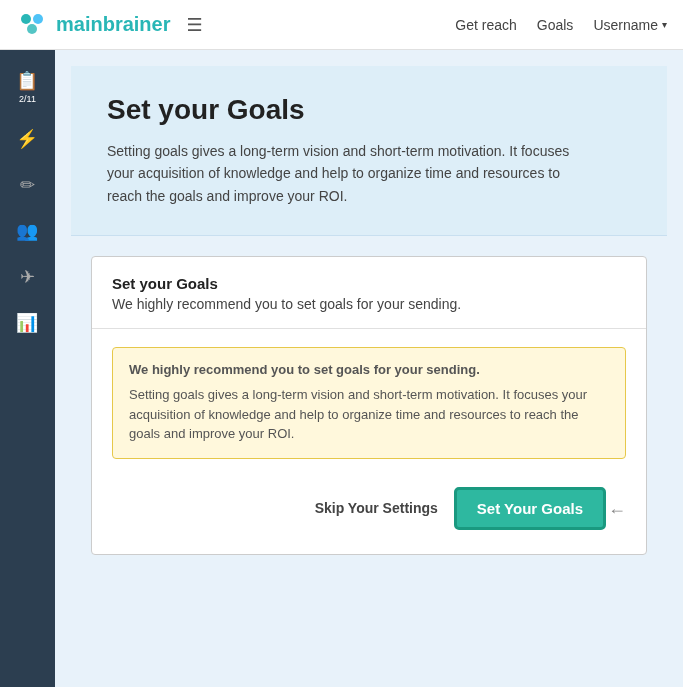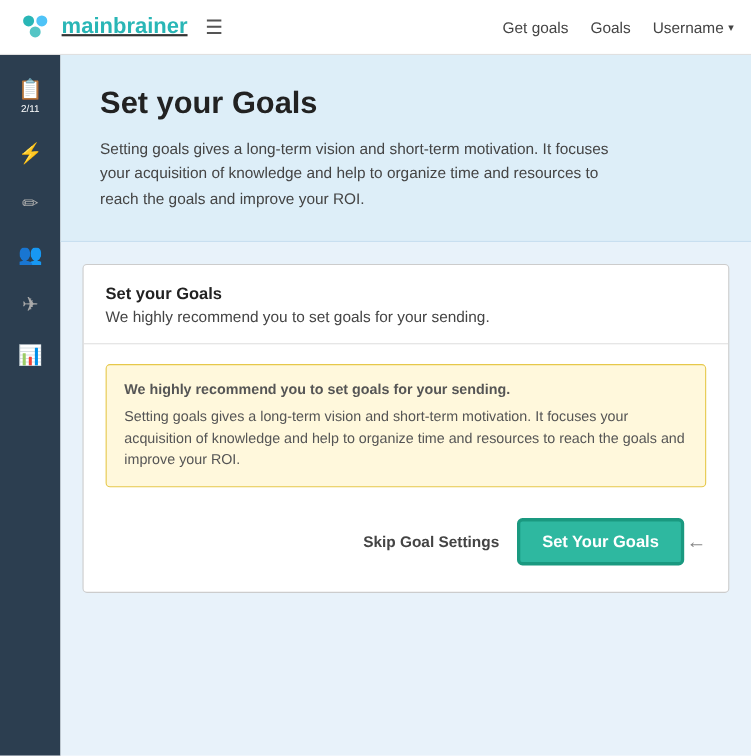--- a/index.html
+++ b/index.html
@@ -23,21 +23,20 @@
       flex: 1;
     }
     .logo-icon {
       width: 32px;
       height: 32px;
     }
     .logo-text {
       font-size: 20px;
       font-weight: bold;
       color: #333;
-      text-decoration: underline;
     }
     .logo-text span { color: #29b6b6; }
     .hamburger {
       font-size: 18px;
       color: #555;
       margin-left: 8px;
       cursor: pointer;
     }
     .topnav-links {
       display: flex;
@@ -98,21 +97,21 @@
       color: #aaa;
       margin-top: 2px;
     }
     .sidebar-item.active .sidebar-badge { color: #fff; text-align: center; }
 
     
     .content {
       flex: 1;
       background: #e8f2fa;
       overflow-y: auto;
-      padding: 0;
+      padding: 16px;
     }
 
     
     .page-header {
       background: #ddeef8;
       padding: 28px 36px 28px 36px;
       border-bottom: 1px solid #c8dff0;
     }
     .page-title {
       font-size: 28px;
@@ -224,21 +223,21 @@
       <circle cx="10" cy="10" r="5" fill="#29b6b6"></circle>
       <circle cx="22" cy="10" r="5" fill="#4fc3f7"></circle>
       <circle cx="16" cy="20" r="5" fill="#29b6b6" opacity="0.8"></circle>
     </svg>
     <span class="logo-text">
       <span>main</span><span style="color:#29b6b6">brainer</span>
     </span>
     <span class="hamburger">☰</span>
   </div>
   <div class="topnav-links">
-    <a class="topnav-link">Get goals</a>
+    <a class="topnav-link">Get reach</a>
     <a class="topnav-link">Goals</a>
     <div class="topnav-username">
       <span>Username</span>
       <span class="chevron-down">▾</span>
     </div>
   </div>
 </nav>
 
 <div class="main-layout">
 
@@ -276,21 +275,21 @@
         <div class="card-header">
           <div class="card-header-title">Set your Goals</div>
           <div class="card-header-subtitle">We highly recommend you to set goals for your sending.</div>
         </div>
         <div class="card-body">
           <div class="alert-yellow">
             <div class="alert-yellow-title">We highly recommend you to set goals for your sending.</div>
             <div class="alert-yellow-body">Setting goals gives a long-term vision and short-term motivation. It focuses your acquisition of knowledge and help to organize time and resources to reach the goals and improve your ROI.</div>
           </div>
           <div class="card-footer">
-            <span class="skip-link">Skip Goal Settings</span>
+            <span class="skip-link">Skip Your Settings</span>
             <div class="arrow-wrapper">
               <button class="set-goals-btn">Set Your Goals</button>
               <span class="arrow-icon">←</span>
             </div>
           </div>
         </div>
       </div>
     </div>
   </main>
 

